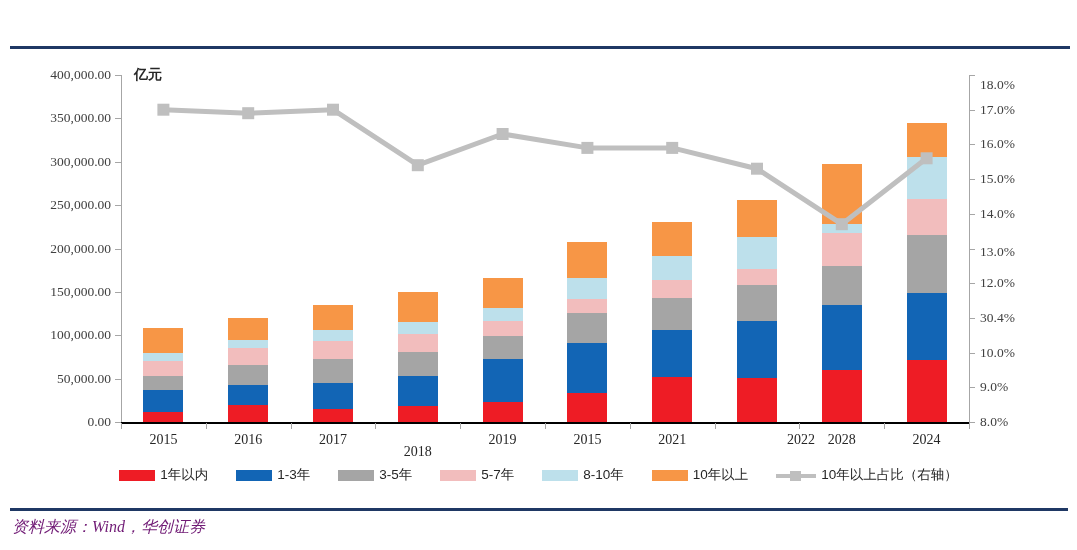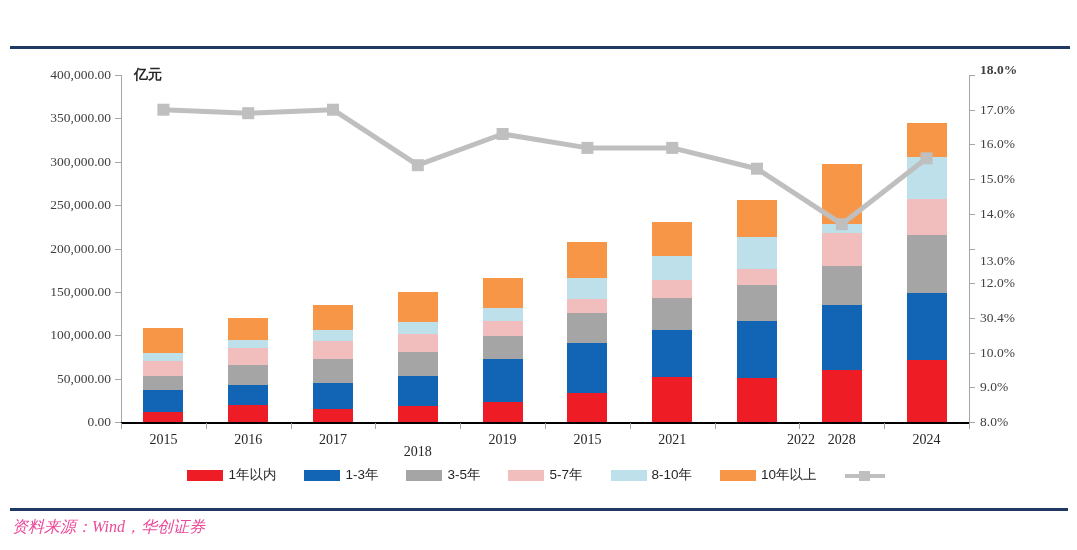--- a/index.html
+++ b/index.html
@@ -125,21 +125,21 @@
     font-family: "Liberation Sans", "DejaVu Sans", sans-serif;
   }
 
   
   .footer-rule {
     position: absolute; left: 10px; top: 508px; width: 1058px; height: 2.5px;
     background: #1F3864;
   }
   .footer-text {
     position: absolute; left: 12px; top: 517px;
-    font-size: 16px; color: #ec4899;
+    font-size: 16px; color: #701a75;
     font-style: italic;
     font-family: "Liberation Serif", "DejaVu Serif", serif;
     white-space: nowrap;
   }
 </style>
 </head>
 <body>
 
 <div class="header">
   <div class="header-rule"></div>
@@ -177,31 +177,31 @@
       <div class="ytick ytick-right" style="top: 364px;">8.0%</div>
       <div class="tickmark tickmark-right" style="top: 364px;"></div>
       <div class="ytick ytick-right" style="top: 329.3px;">9.0%</div>
       <div class="tickmark tickmark-right" style="top: 329.3px;"></div>
       <div class="ytick ytick-right" style="top: 294.6px;">10.0%</div>
       <div class="tickmark tickmark-right" style="top: 294.6px;"></div>
       <div class="ytick ytick-right" style="top: 259.9px;">30.4%</div>
       <div class="tickmark tickmark-right" style="top: 259.9px;"></div>
       <div class="ytick ytick-right" style="top: 225.2px;">12.0%</div>
       <div class="tickmark tickmark-right" style="top: 225.2px;"></div>
-      <div class="ytick ytick-right" style="top: 203px;">13.0%</div>
+      <div class="ytick ytick-right" style="top: 194px;">13.0%</div>
       <div class="tickmark tickmark-right" style="top: 190.5px;"></div>
       <div class="ytick ytick-right" style="top: 155.8px;">14.0%</div>
       <div class="tickmark tickmark-right" style="top: 155.8px;"></div>
       <div class="ytick ytick-right" style="top: 121.1px;">15.0%</div>
       <div class="tickmark tickmark-right" style="top: 121.1px;"></div>
       <div class="ytick ytick-right" style="top: 86.4px;">16.0%</div>
       <div class="tickmark tickmark-right" style="top: 86.4px;"></div>
       <div class="ytick ytick-right" style="top: 51.7px;">17.0%</div>
       <div class="tickmark tickmark-right" style="top: 51.7px;"></div>
-      <div class="ytick ytick-right" style="top: 12px; font-weight: bold;">18.0%</div>
+      <div class="ytick ytick-right" style="top: 27px;">18.0%</div>
       <div class="tickmark tickmark-right" style="top: 17px;"></div>
     </div>
   <div id="x-ticks">
       <div class="xtickmark" style="left: 113px;"></div>
       <div class="xtickmark" style="left: 197.8px;"></div>
       <div class="xtickmark" style="left: 282.6px;"></div>
       <div class="xtickmark" style="left: 367.4px;"></div>
       <div class="xtickmark" style="left: 452.2px;"></div>
       <div class="xtickmark" style="left: 537px;"></div>
       <div class="xtickmark" style="left: 621.8px;"></div>
@@ -339,17 +339,18 @@
     <div class="legend-item">
       <span class="legend-swatch" style="background: rgb(189, 224, 235);"></span>
       <span class="legend-text">8-10年</span>
     </div>
     <div class="legend-item">
       <span class="legend-swatch" style="background: rgb(247, 150, 70);"></span>
       <span class="legend-text">10年以上</span>
     </div>
     <div class="legend-item">
       <span class="legend-line-swatch"></span>
+      <span class="legend-text">10年以上占比（右轴）</span>
     </div>
   </div>
 
 <div class="footer-rule"></div>
 <div class="footer-text">资料来源：Wind，华创证券</div>
 
 </body></html>

